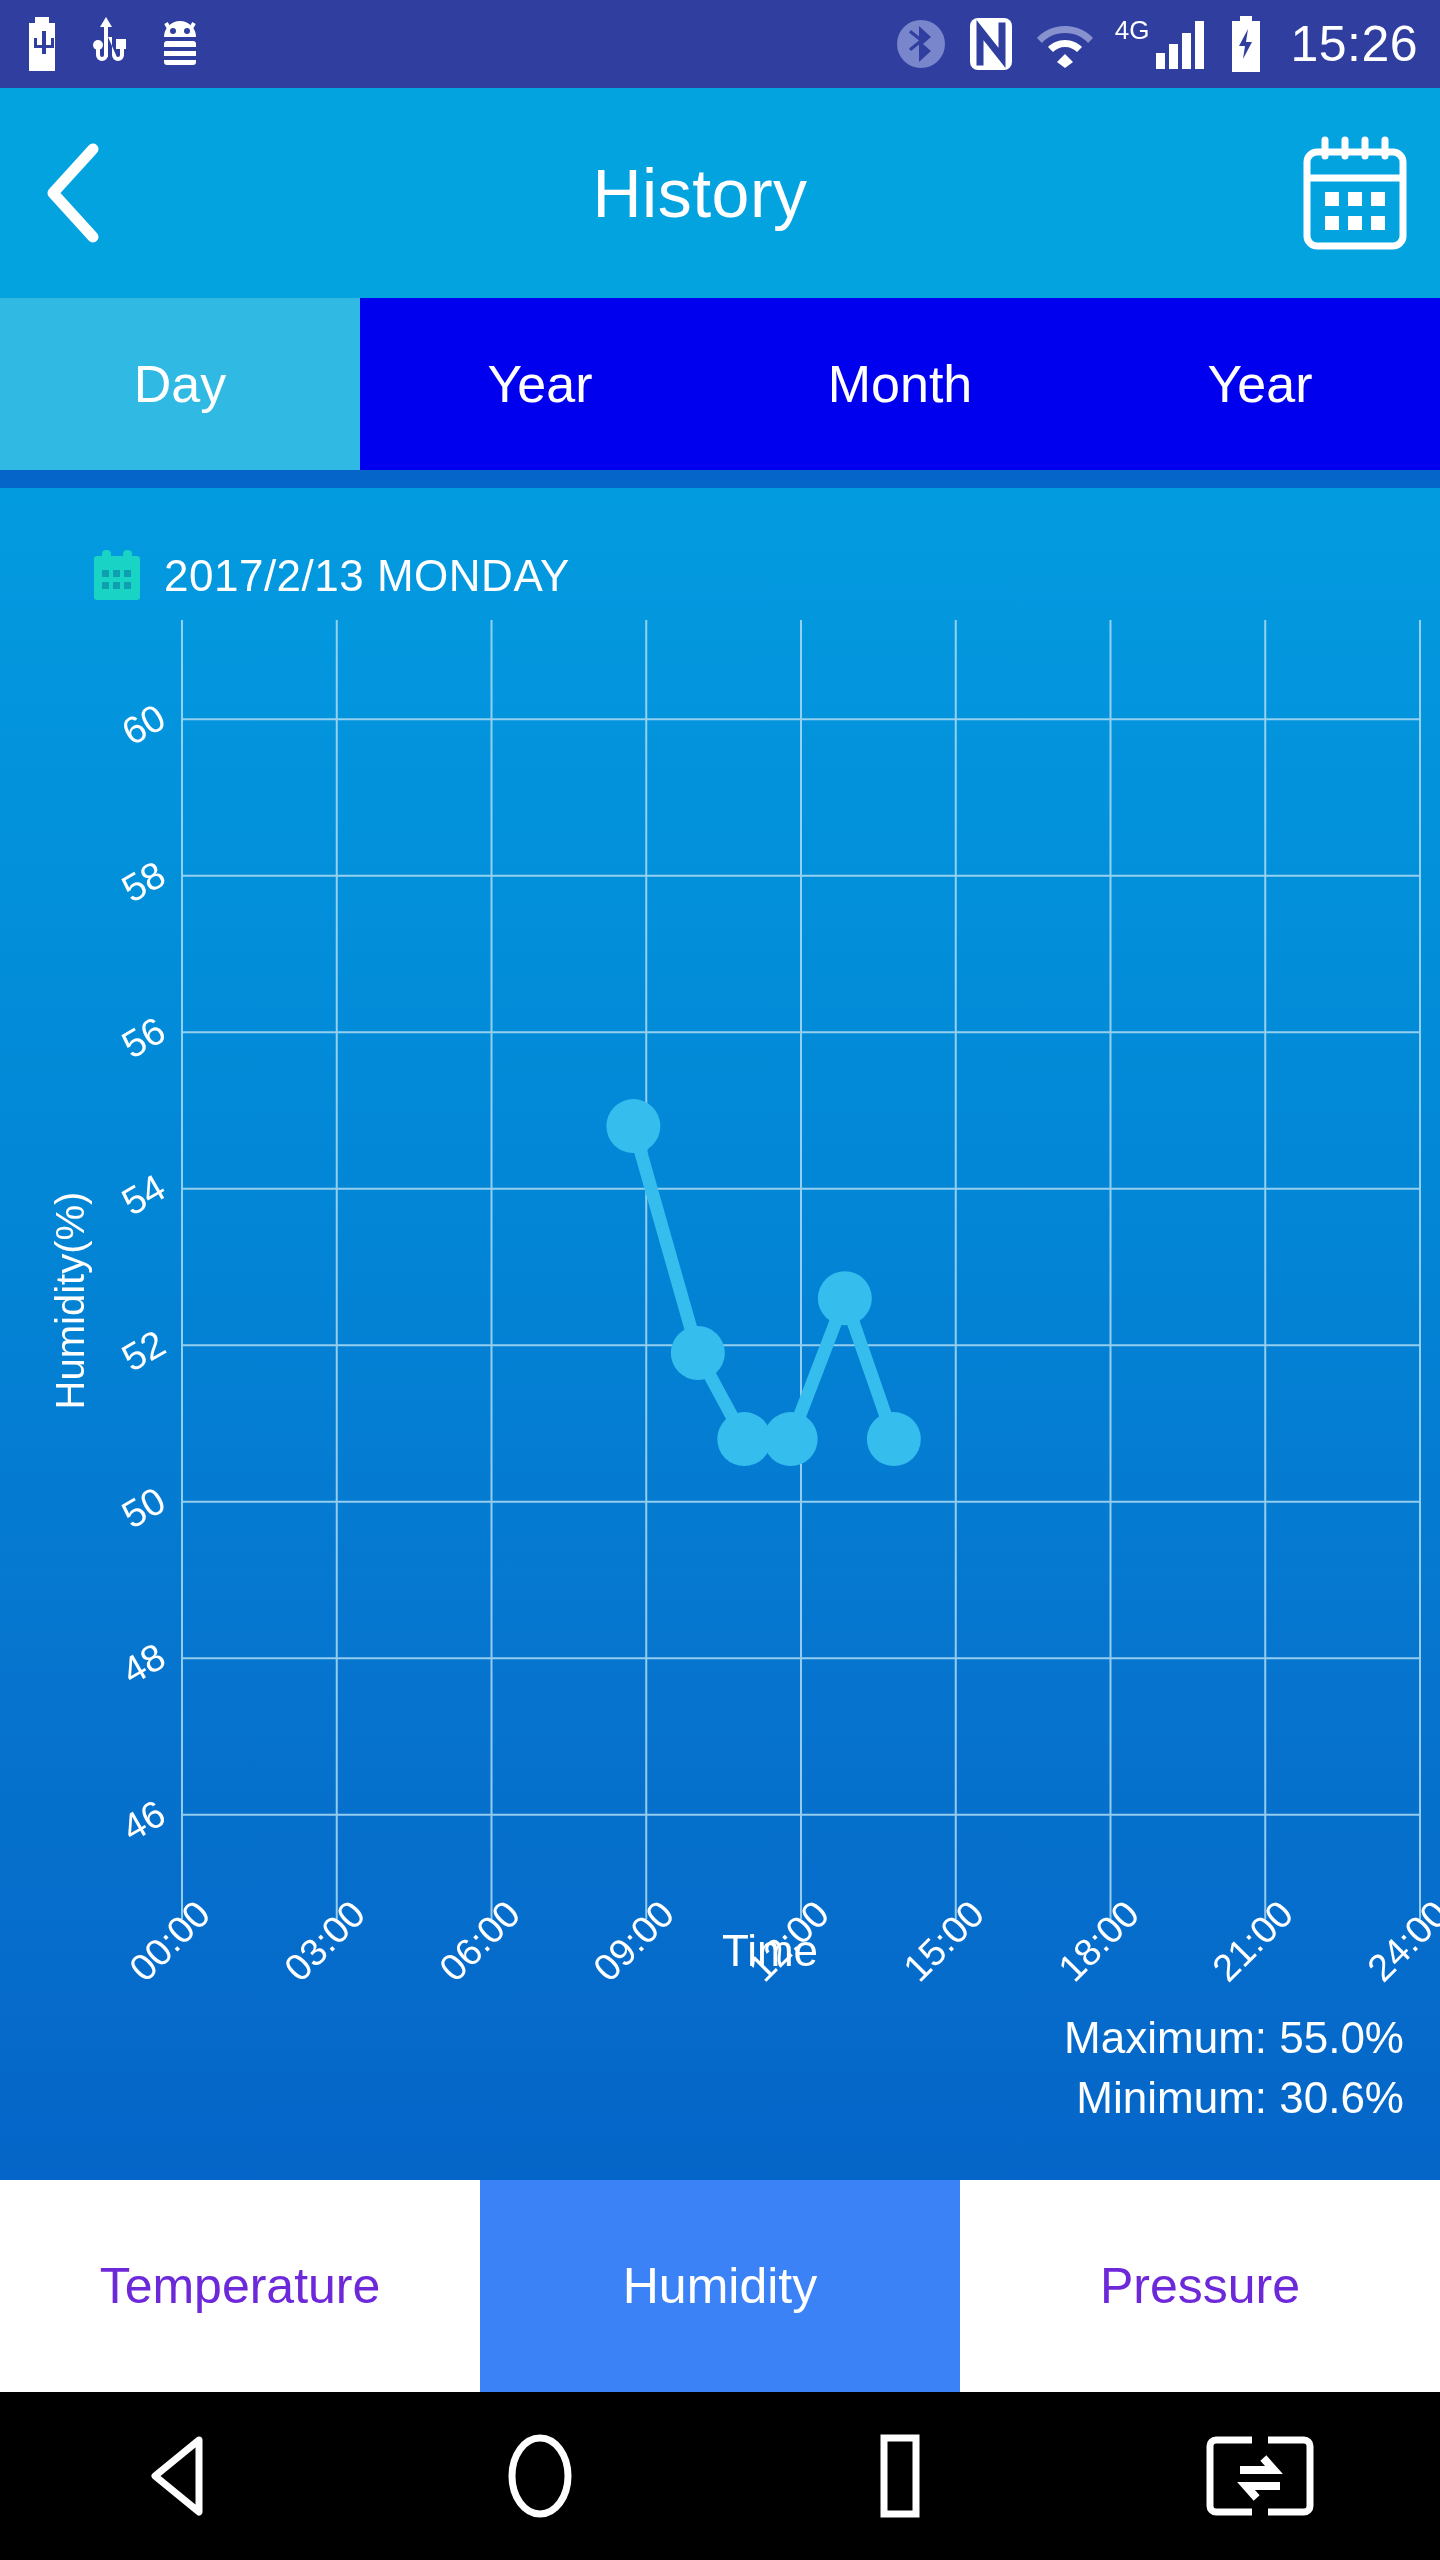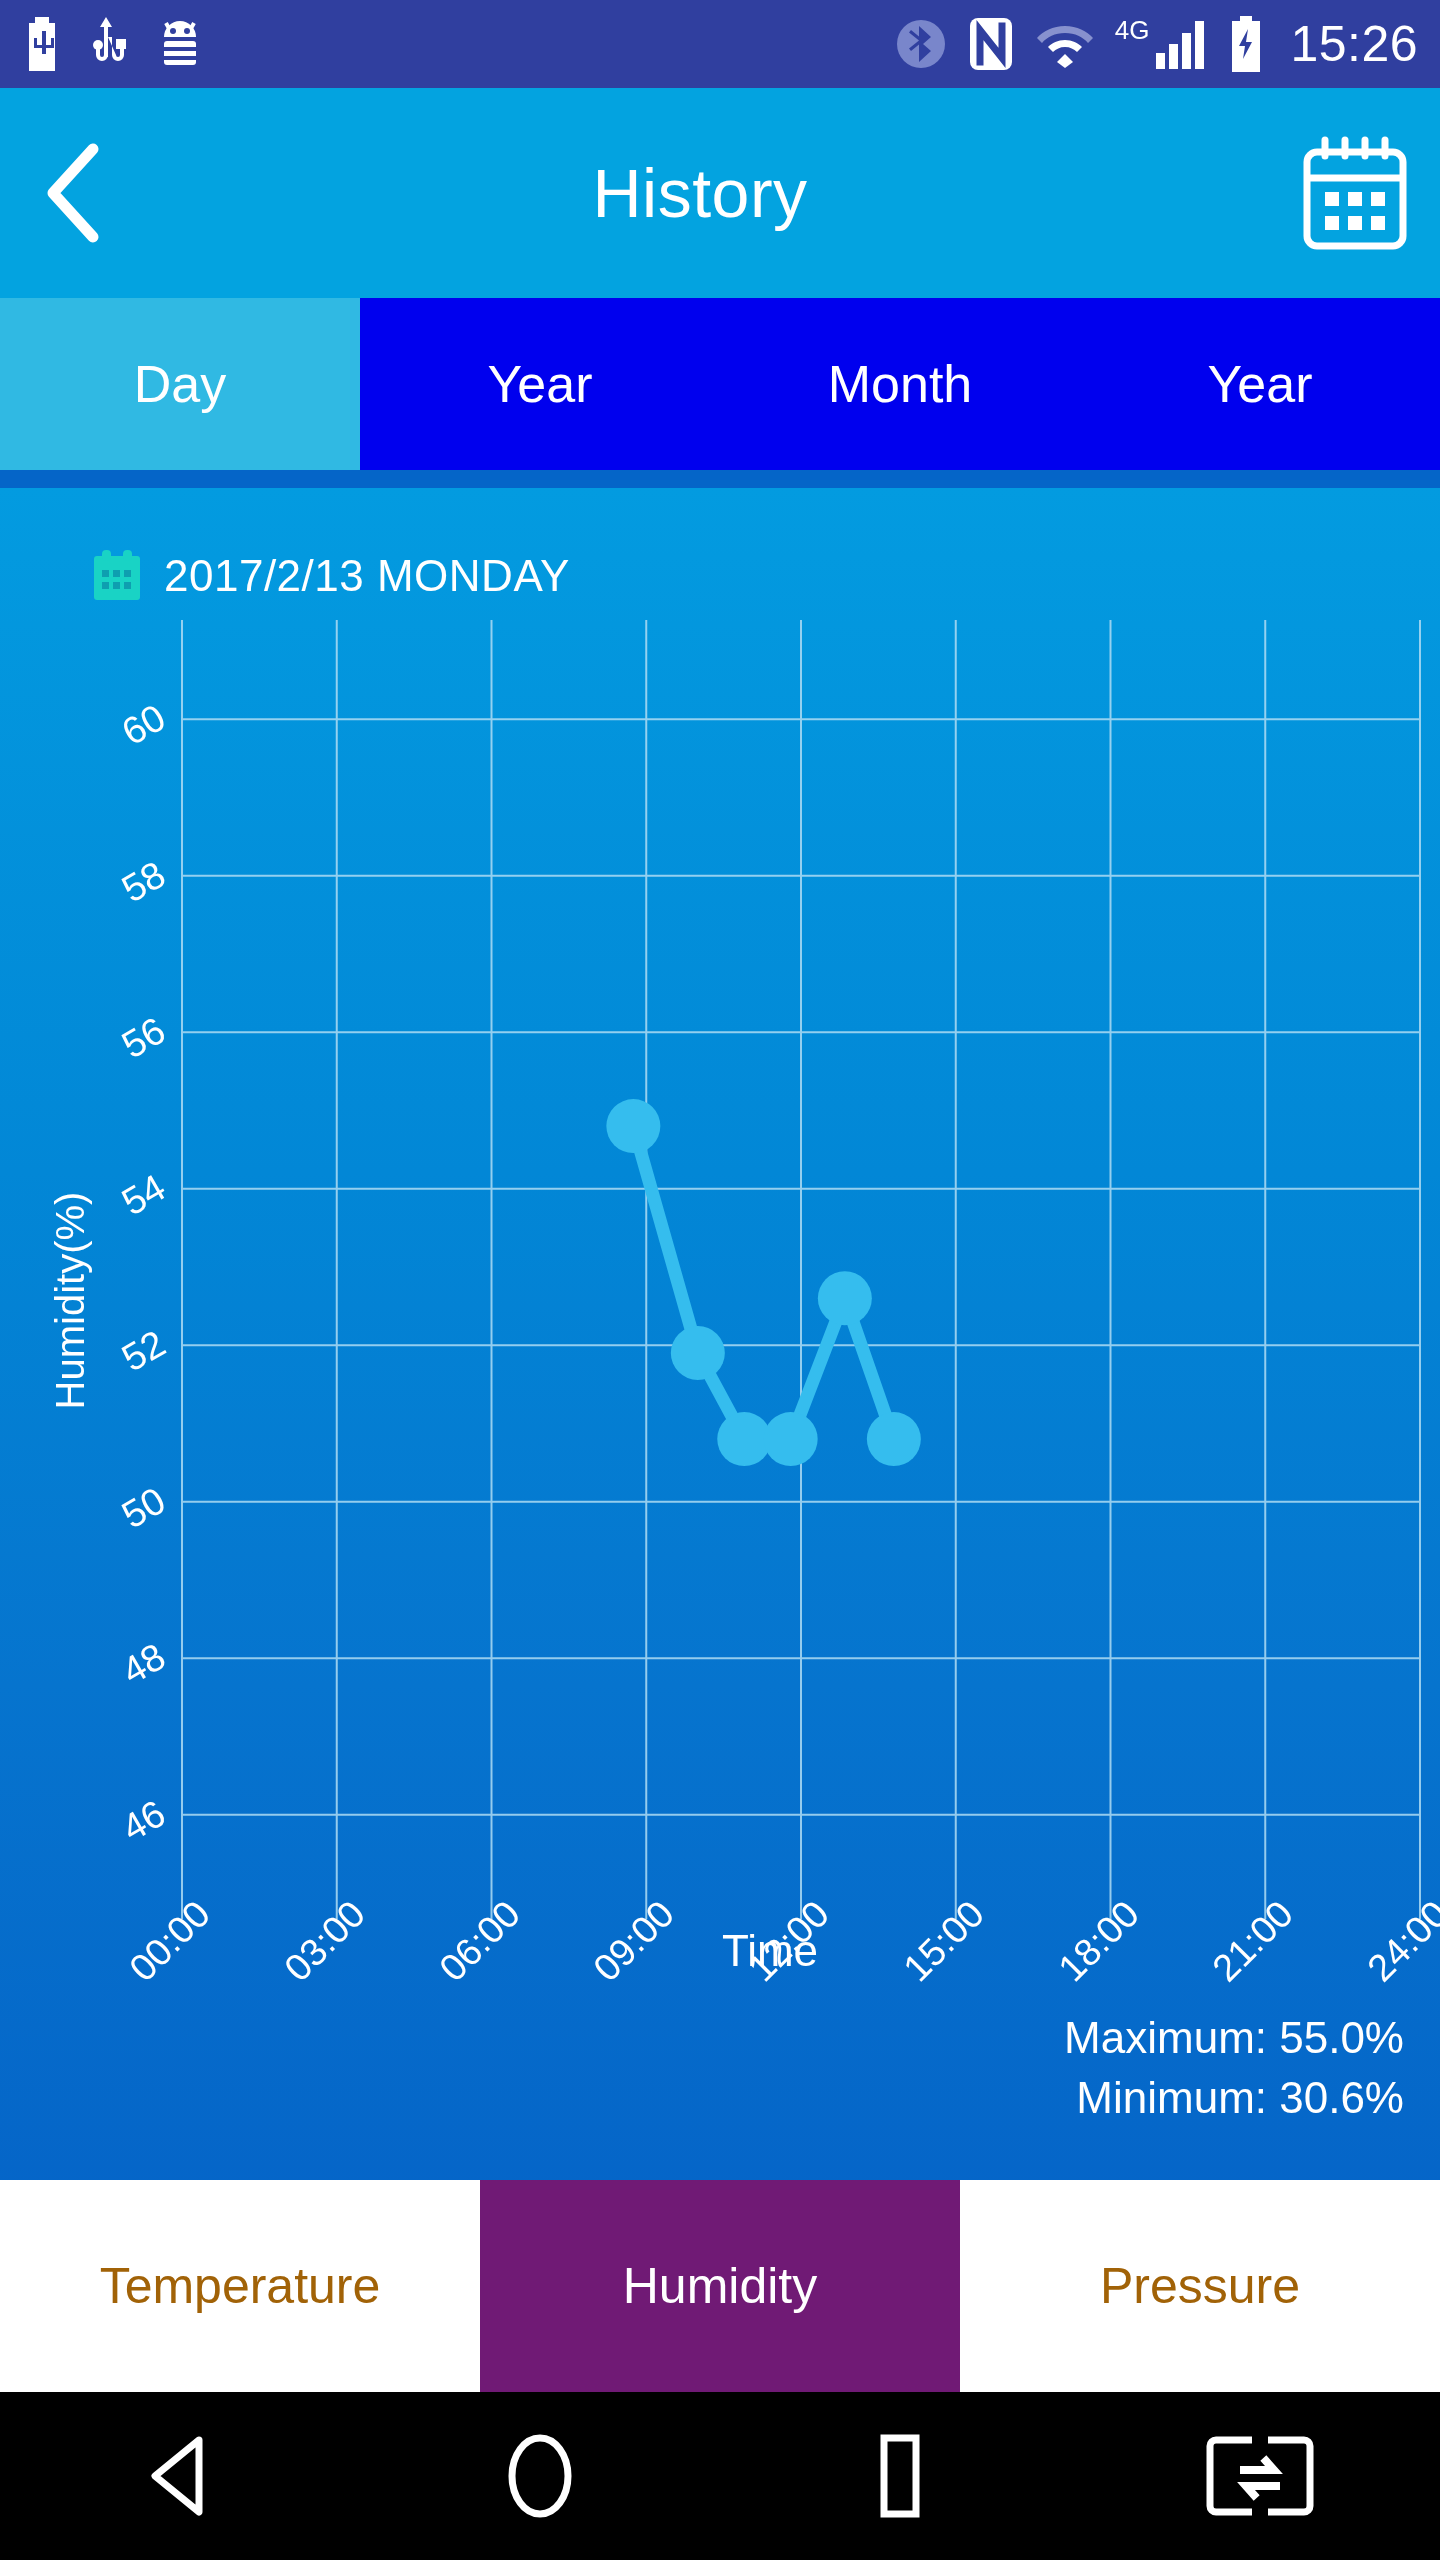--- a/index.html
+++ b/index.html
@@ -92,23 +92,23 @@
     color: #fff; font-size: 44px; line-height: 1.37;
   }
 
   
   .bottom-tabs {
     position: absolute; left: 0; top: 2180px; width: 1440px; height: 212px;
     display: flex; background: #fff;
   }
   .btab {
     flex: 1; display: flex; align-items: center; justify-content: center;
-    font-size: 50px; color: #a16207; background: #fff;
-  }
-  .btab.active { background: #701a75; color: #fff; }
+    font-size: 50px; color: #6d28d9; background: #fff;
+  }
+  .btab.active { background: #3b82f6; color: #fff; }
 
   
   .navbar {
     position: absolute; left: 0; top: 2392px; width: 1440px; height: 168px;
     background: #000; display: flex; align-items: center;
   }
   .nav-btn { flex: 1; display: flex; align-items: center; justify-content: center; }
 </style>
 </head>
 <body>

